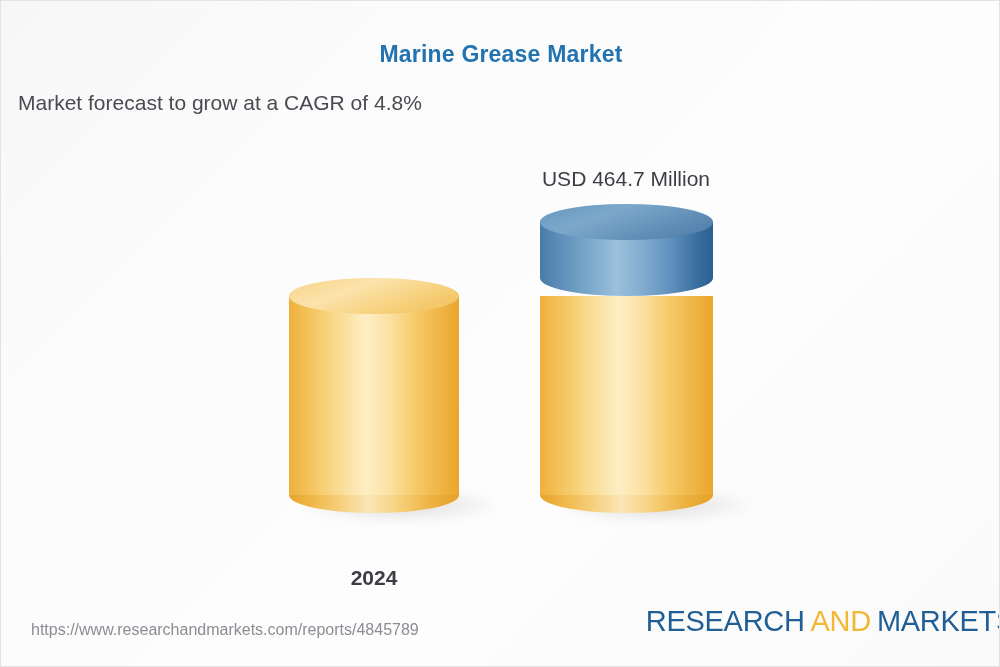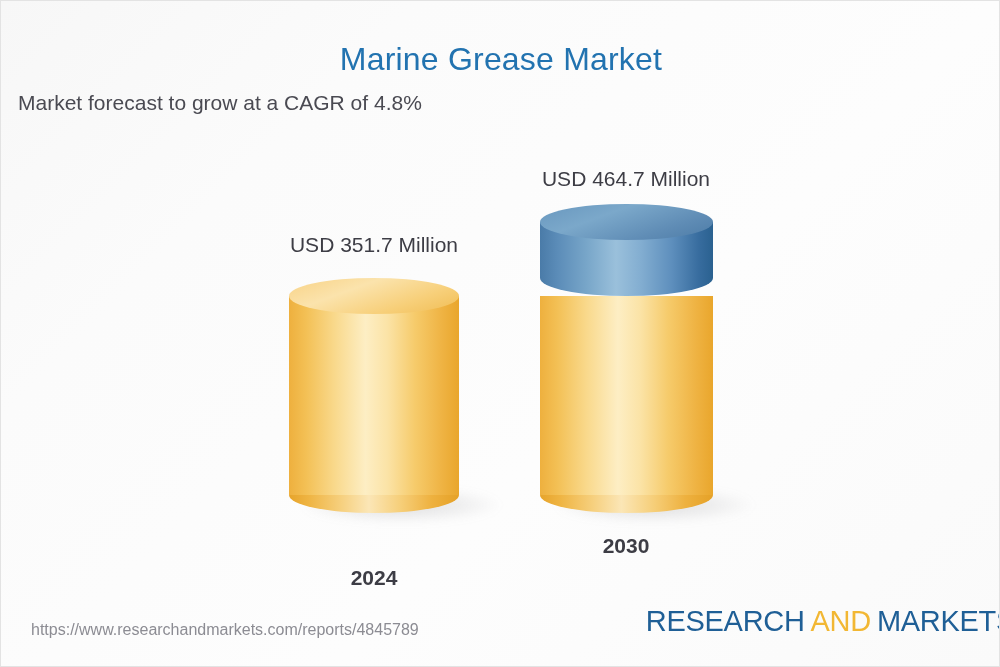--- a/index.html
+++ b/index.html
@@ -15,21 +15,21 @@
     background:
       linear-gradient(135deg,#f7f7f7 0%,#fbfbfb 25%,#fdfdfd 60%,#fafafa 100%);
     box-sizing:border-box;
     border:1px solid #e3e3e3;
     overflow:hidden;
   }
   
   #title{
     position:absolute;left:0;top:40px;width:1000px;
     text-align:center;
-    font-size:32px;font-weight:normal;
+    font-size:23px;font-weight:bold;
     color:#2273b0;
     letter-spacing:.2px;
   }
   #subtitle{
     position:absolute;left:17px;top:90px;width:1000px;
     text-align:left;
     font-size:21px;font-weight:normal;
     color:#4a4a52;
   }
   
@@ -147,21 +147,20 @@
 </head>
 <body>
 
 <div id="canvas">
 
   <div id="title">Marine Grease Market</div>
   <div id="subtitle">Market forecast to grow at a CAGR of 4.8%</div>
 
   <div id="plot">
 
-    <div class="value-label" style="left:273px;top:232px;width:200px;">USD 351.7 Million</div>
 
     <div class="cyl-shadow" style="left:300px;top:486px;width:200px;height:36px;"></div>
 
     <div class="cyl" style="left:288px;top:277px;width:170px;height:253px;">
 
       <div class="foot foot-yellow" style="top:199px;height:36px;"></div>
 
       <div class="seg seg-yellow" style="top:18px;height:199px;"></div>
 
       <div class="cap cap-yellow" style="top:0px;height:36px;"></div>
@@ -175,21 +174,20 @@
 
     <div class="cyl" style="left:539px;top:203px;width:173px;height:327px;">
 
       <div class="foot foot-yellow" style="top:273px;height:36px;"></div>
       <div class="seg seg-yellow" style="top:92px;height:199px;"></div>
 
       <div class="seg seg-blue" style="top:18px;height:74px;border-bottom-left-radius:50% 18px;border-bottom-right-radius:50% 18px;"></div>
       <div class="cap cap-blue" style="top:0px;height:36px;"></div>
     </div>
 
-    <div class="year-label" style="left:525px;top:533px;width:200px;">2030</div>
 
   </div>
 
   <div id="footer">
     <div id="footer-url">https://www.researchandmarkets.com/reports/4845789</div>
     <div id="logo">
       <div id="logo-main"><span class="logo-blue">RESEARCH</span><span class="logo-gold" style="margin:0 6px;">AND</span><span class="logo-blue">MARKETS</span></div>
     </div>
   </div>
 

